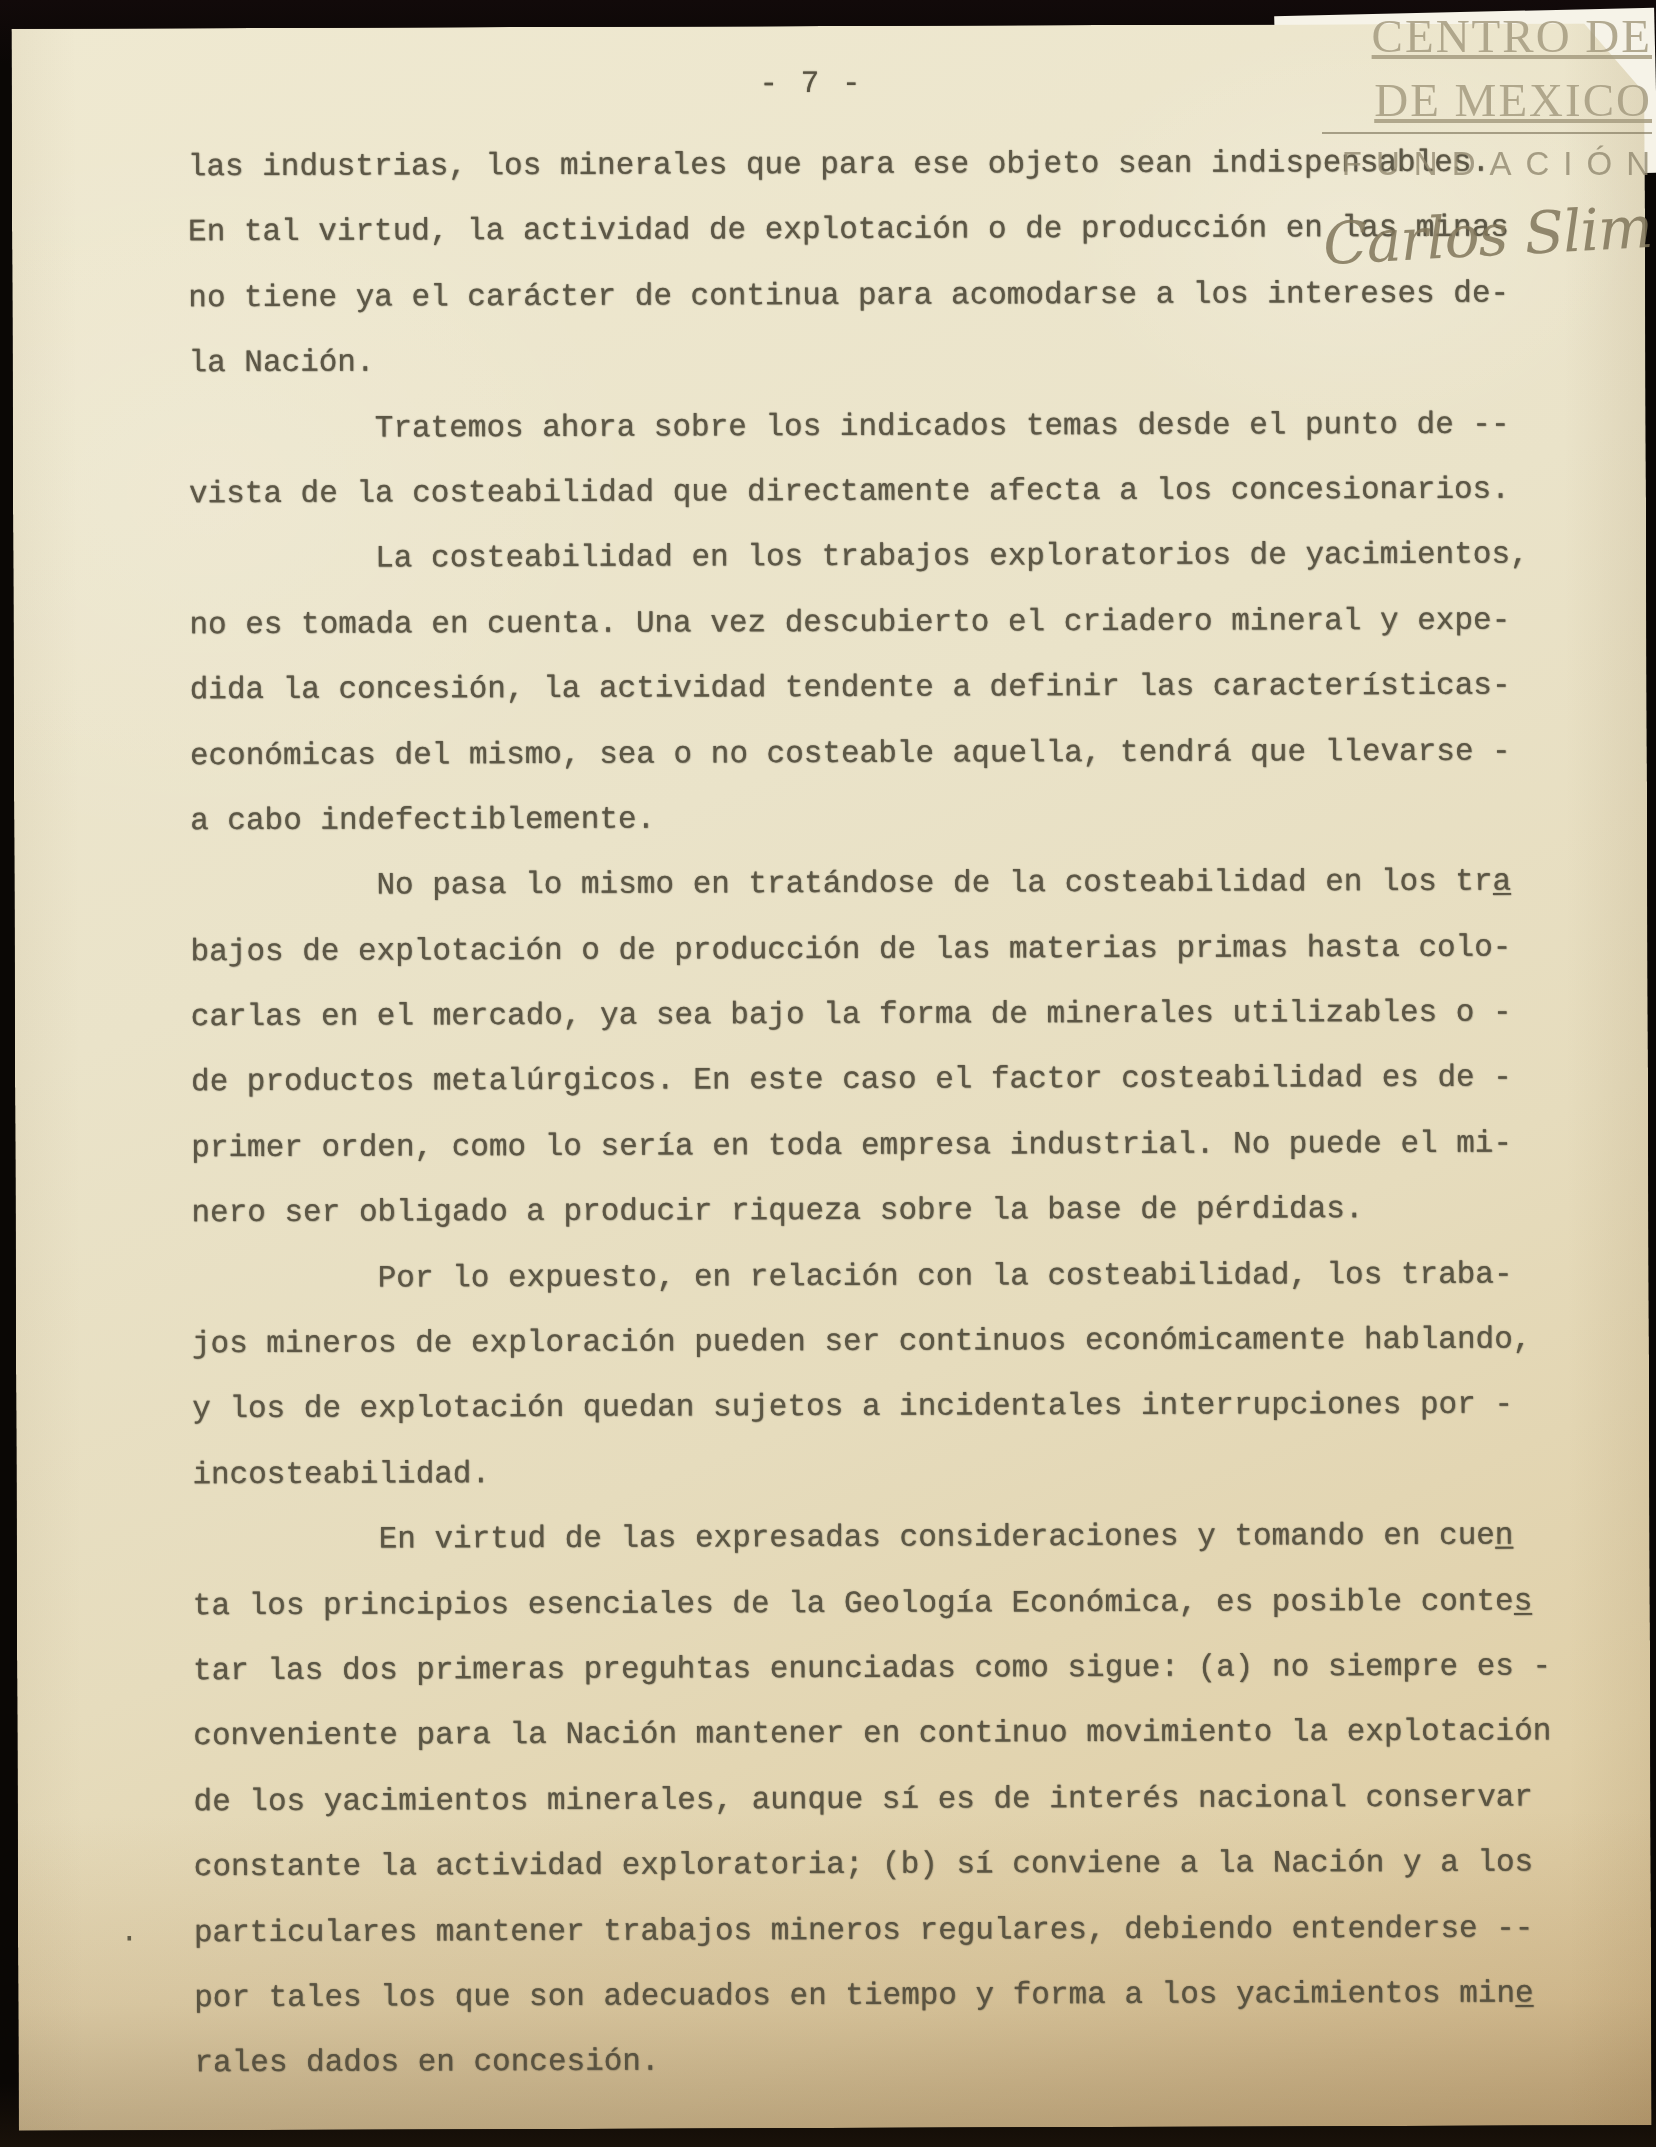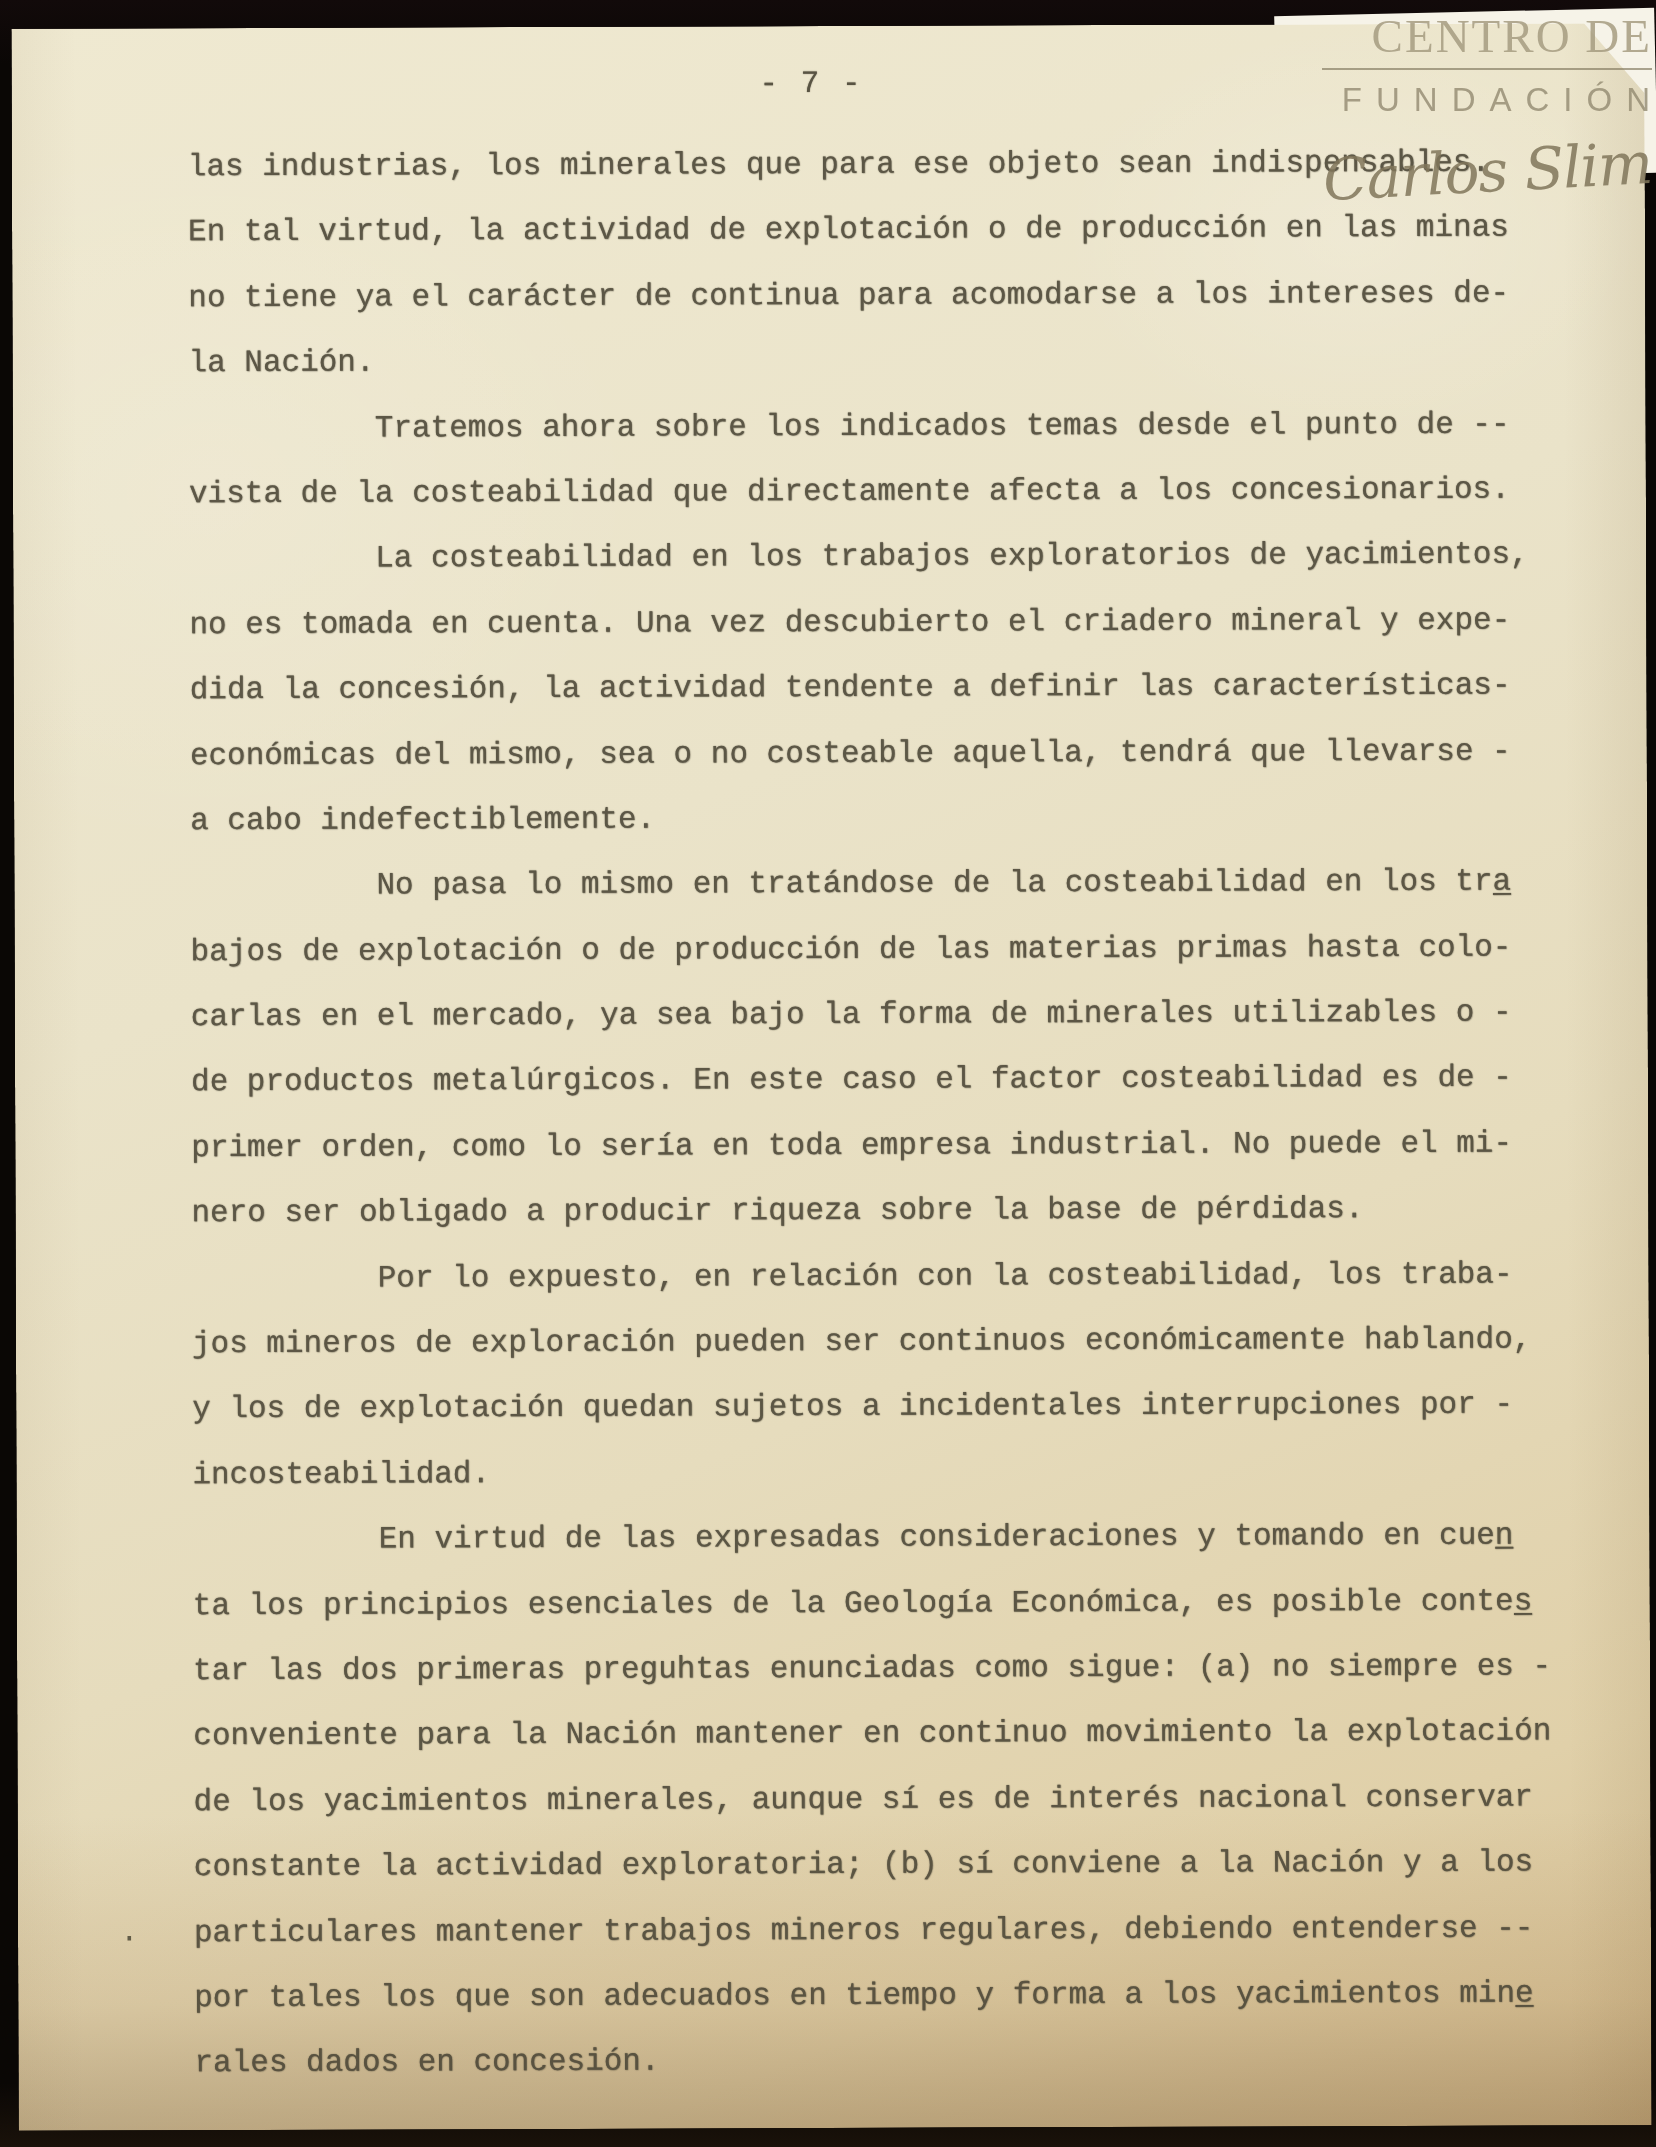--- a/index.html
+++ b/index.html
@@ -43,20 +43,21 @@
   }
   .watermark{
     position:absolute;top:4px;right:4px;width:360px;z-index:5;
     text-align:right;pointer-events:none;
   }
   .wm-line{
     font-family:"Liberation Serif","DejaVu Serif",serif;
     font-size:47px;line-height:64px;letter-spacing:2px;
     color:rgba(158,148,118,0.78);
     text-shadow:0 0 1px rgba(255,255,255,0.25);
+    text-decoration:underline;
   }
   .wm-rule{
     border-bottom:2px solid rgba(128,118,92,0.65);
     width:330px;margin:0 0 10px auto;
   }
   .wm-fundacion{
     font-family:"Liberation Sans","DejaVu Sans",sans-serif;
     font-size:33px;letter-spacing:14px;margin-right:-12px;
     color:rgba(146,138,112,0.8);font-weight:400;line-height:40px;
   }
@@ -109,18 +110,19 @@
         <div class="typed-line">particulares mantener trabajos mineros regulares, debiendo entenderse --</div>
         <div class="typed-line">por tales los que son adecuados en tiempo y forma a los yacimientos mine̲</div>
         <div class="typed-line">rales dados en concesión.</div>
       </div>
 
     <div class="margin-dot">.</div>
   </div>
 
   <div class="watermark">
     <div class="wm-line">CENTRO DE</div>
+    <div class="wm-line">DE MEXICO</div>
     <div class="wm-rule"></div>
     <div class="wm-fundacion">FUNDACIÓN</div>
     <div class="wm-signature">Carlos Slim</div>
   </div>
 
 </div>
 
 </body></html>

